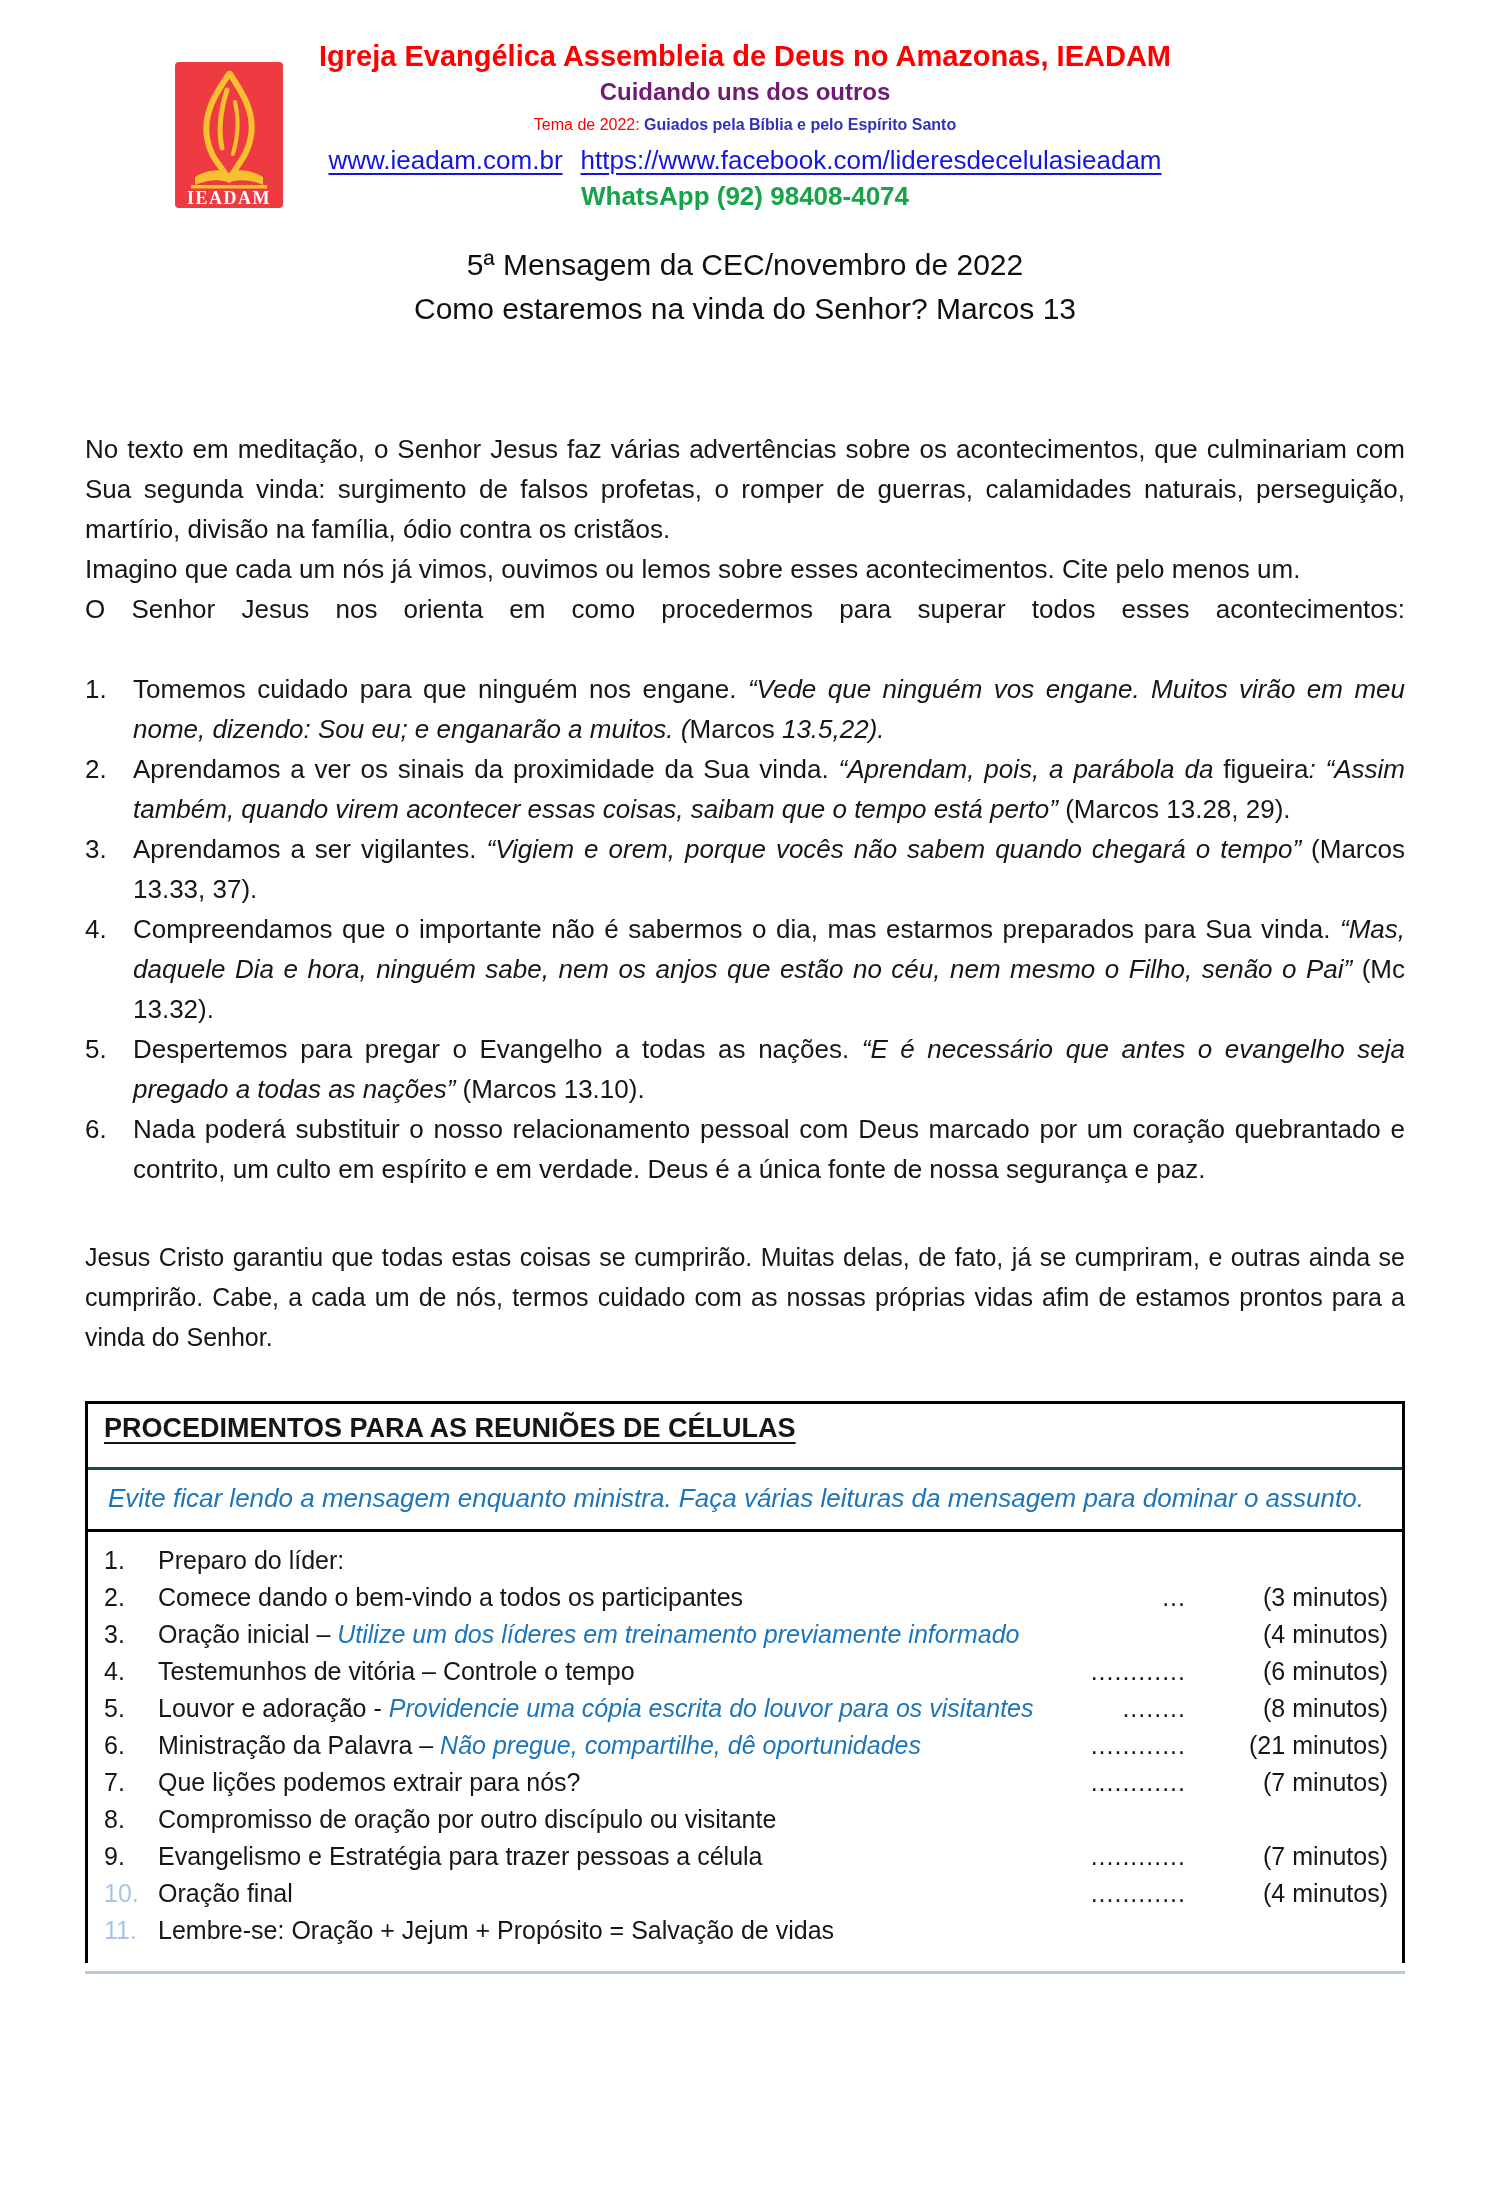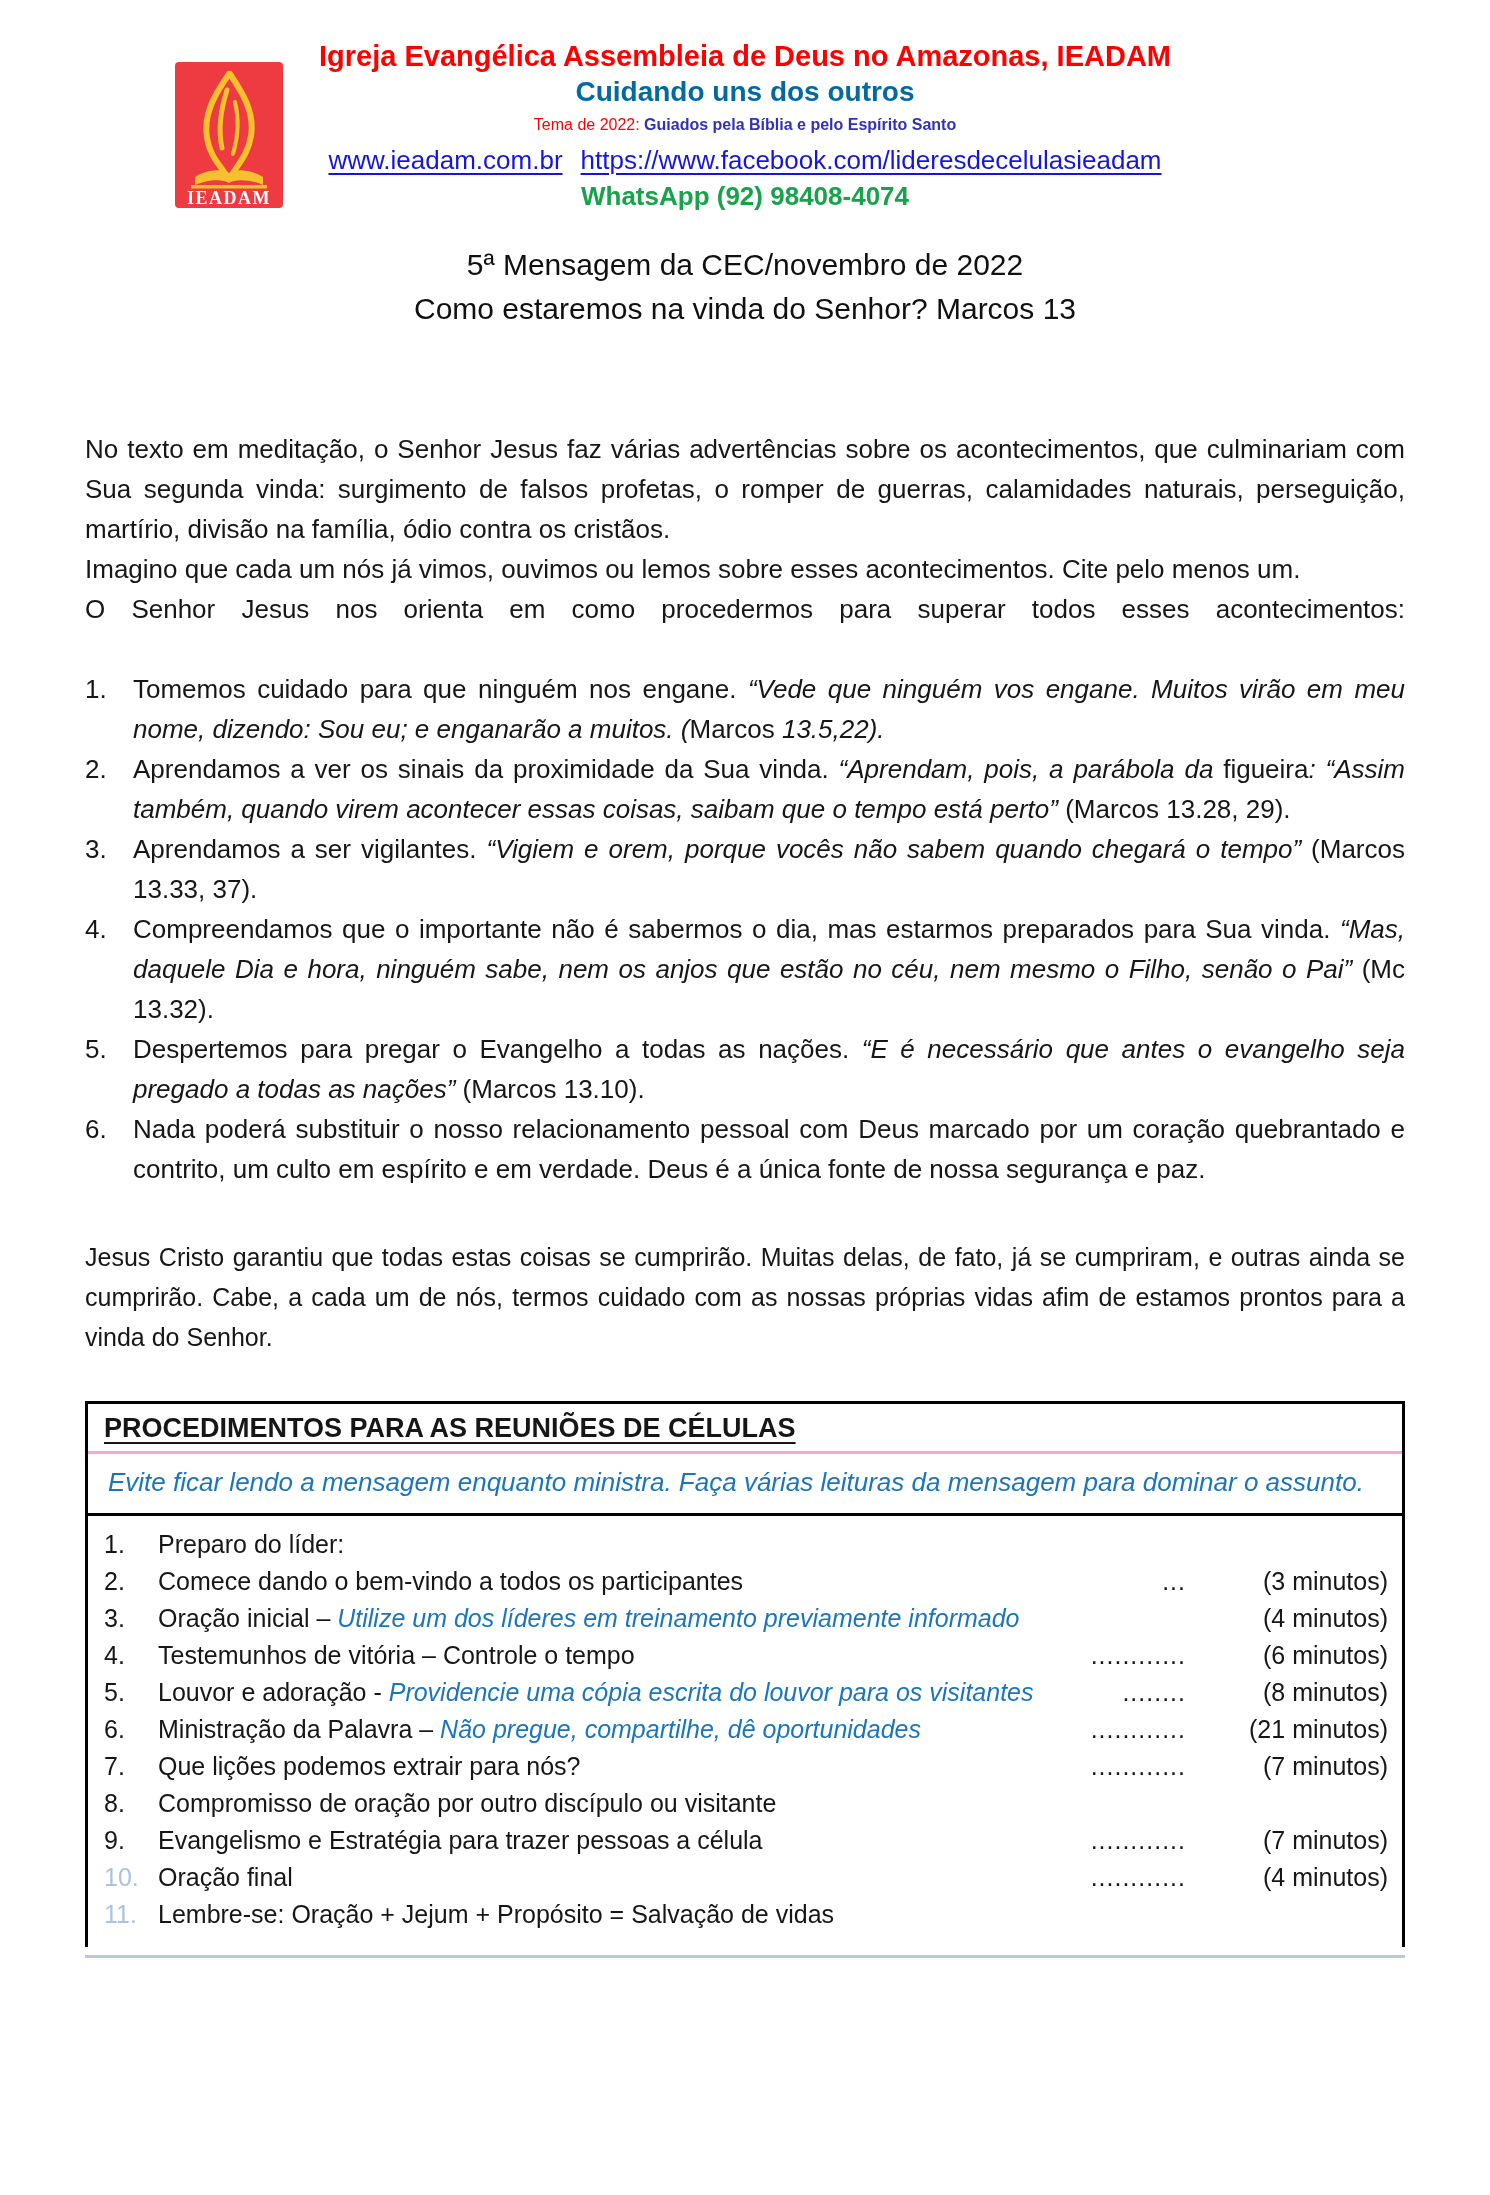--- a/index.html
+++ b/index.html
@@ -11,21 +11,21 @@
     color:#161616;
     overflow:hidden;
   }
   
   .logo {
     position:absolute; left:175px; top:62px;
     width:108px; height:184px;
   }
   .header-text { padding-top:37px; text-align:center; }
   .h-org   { color:#ff0000; font-weight:bold; font-size:29px; line-height:38px; }
-  .h-motto { color:#0369a1; font-weight:bold; font-size:28px; line-height:33px; }
+  .h-motto { color:#701a75; font-weight:bold; font-size:24px; line-height:33px; }
   .h-theme { font-size:16px; line-height:34px; color:#ff0000; }
   .h-theme .theme-text { color:#3131bb; font-weight:bold; }
   .h-links { font-size:26px; line-height:36px; }
   .h-links a { color:#1515e0; text-decoration:underline; text-underline-offset:4px; }
   .h-links a.site { margin-right:18px; }
   .h-whatsapp { color:#16a34a; font-weight:bold; font-size:26px; line-height:37px; }
   
   .doc-title {
     margin:28px 0 0; text-align:center;
     font-size:30px; font-weight:normal; line-height:44px; color:#101010;
@@ -39,23 +39,23 @@
   .point-row { display:flex; font-size:26px; line-height:40px; }
   .point-num { flex:none; width:48px; }
   .point-body { flex:1; text-align:justify; }
   .seg-n { font-style:normal; }
   .seg-i { font-style:italic; }
   .seg-b { font-style:italic; color:#1b75bc; }
   .closing { margin-top:48px; font-size:25px; line-height:40px; text-align:justify; }
   
   .proc { margin-top:44px; border:3px solid #000; border-bottom:none; }
   .proc-title {
-    display:block; padding:9px 16px 7px;
+    display:block; padding:9px 16px 23px;
     font-size:27px; font-weight:bold;
-    border-bottom:3px solid #f9a8d4;
+    border-bottom:3px solid #14532d;
   }
   .proc-title span { text-decoration:underline; text-decoration-thickness:2px; text-underline-offset:5px; }
   .proc-note {
     padding:10px 20px 12px;
     border-bottom:3px solid #000;
     color:#1b75bc; font-style:italic;
     font-size:26px; line-height:37px; text-align:justify;
   }
   .proc-items { padding:10px 14px 14px 16px; }
   .proc-row { display:flex; align-items:baseline; font-size:25px; line-height:37px; }

